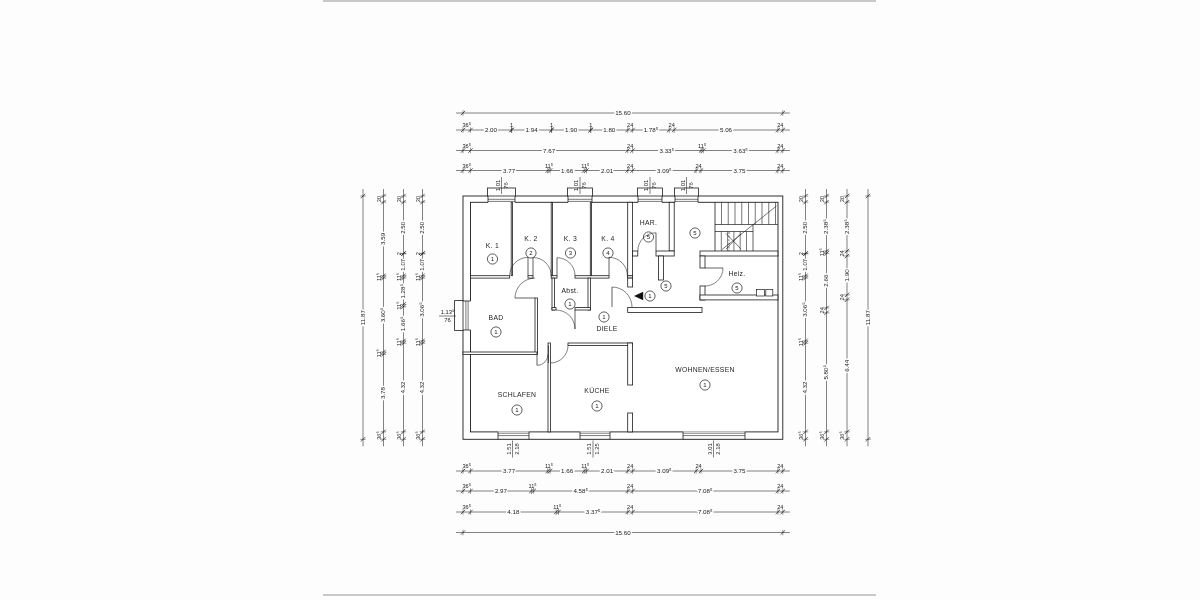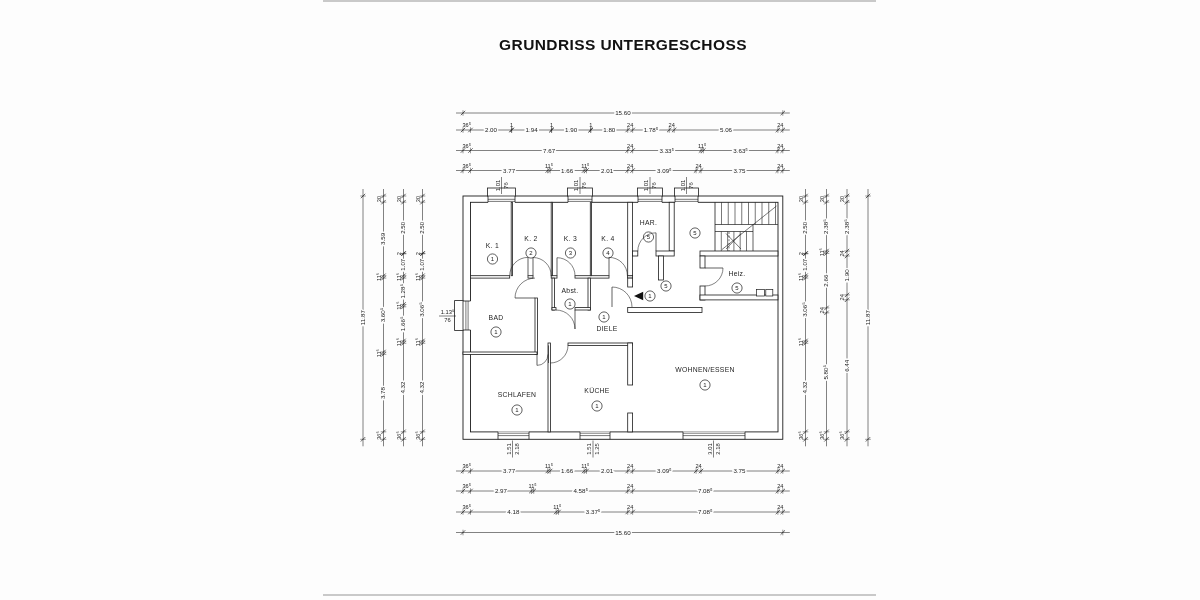--- a/index.html
+++ b/index.html
@@ -12,21 +12,20 @@
       margin:0;font-size:15.5px;font-weight:bold;letter-spacing:.4px;color:#111;white-space:nowrap;}
   svg{position:absolute;top:0;left:0;}
   text{fill:#1c1c1c;}
 </style>
 </head>
 <body>
 
 <div id="stage">
   <div class="sheet-edge top"></div>
   <div class="sheet-edge bottom"></div>
-  <h1 id="title">GRUNDRISS UNTERGESCHOSS</h1>
   <svg id="plan-svg" width="1200" height="600" viewBox="0 0 1200 600">
       <g>
         <rect x="463" y="196" width="319.79999999999995" height="243.3" fill="#ffffff" stroke="#1c1c1c" stroke-width="0.9"></rect>
         <rect x="470.5" y="202.3" width="307.5" height="229.6" fill="#ffffff" stroke="#1c1c1c" stroke-width="0.9"></rect>
       </g>
       <g>
         <rect x="488" y="195.4" width="27" height="7.6" fill="#fff"></rect>
         <rect x="487.5" y="188" width="28" height="8" fill="#ffffff" stroke="#1c1c1c" stroke-width="0.8"></rect>
         <line x1="488" y1="199.3" x2="515" y2="199.3" stroke="#1c1c1c" stroke-width="0.6"></line>
         <line x1="488" y1="201.4" x2="515" y2="201.4" stroke="#1c1c1c" stroke-width="0.6"></line>

